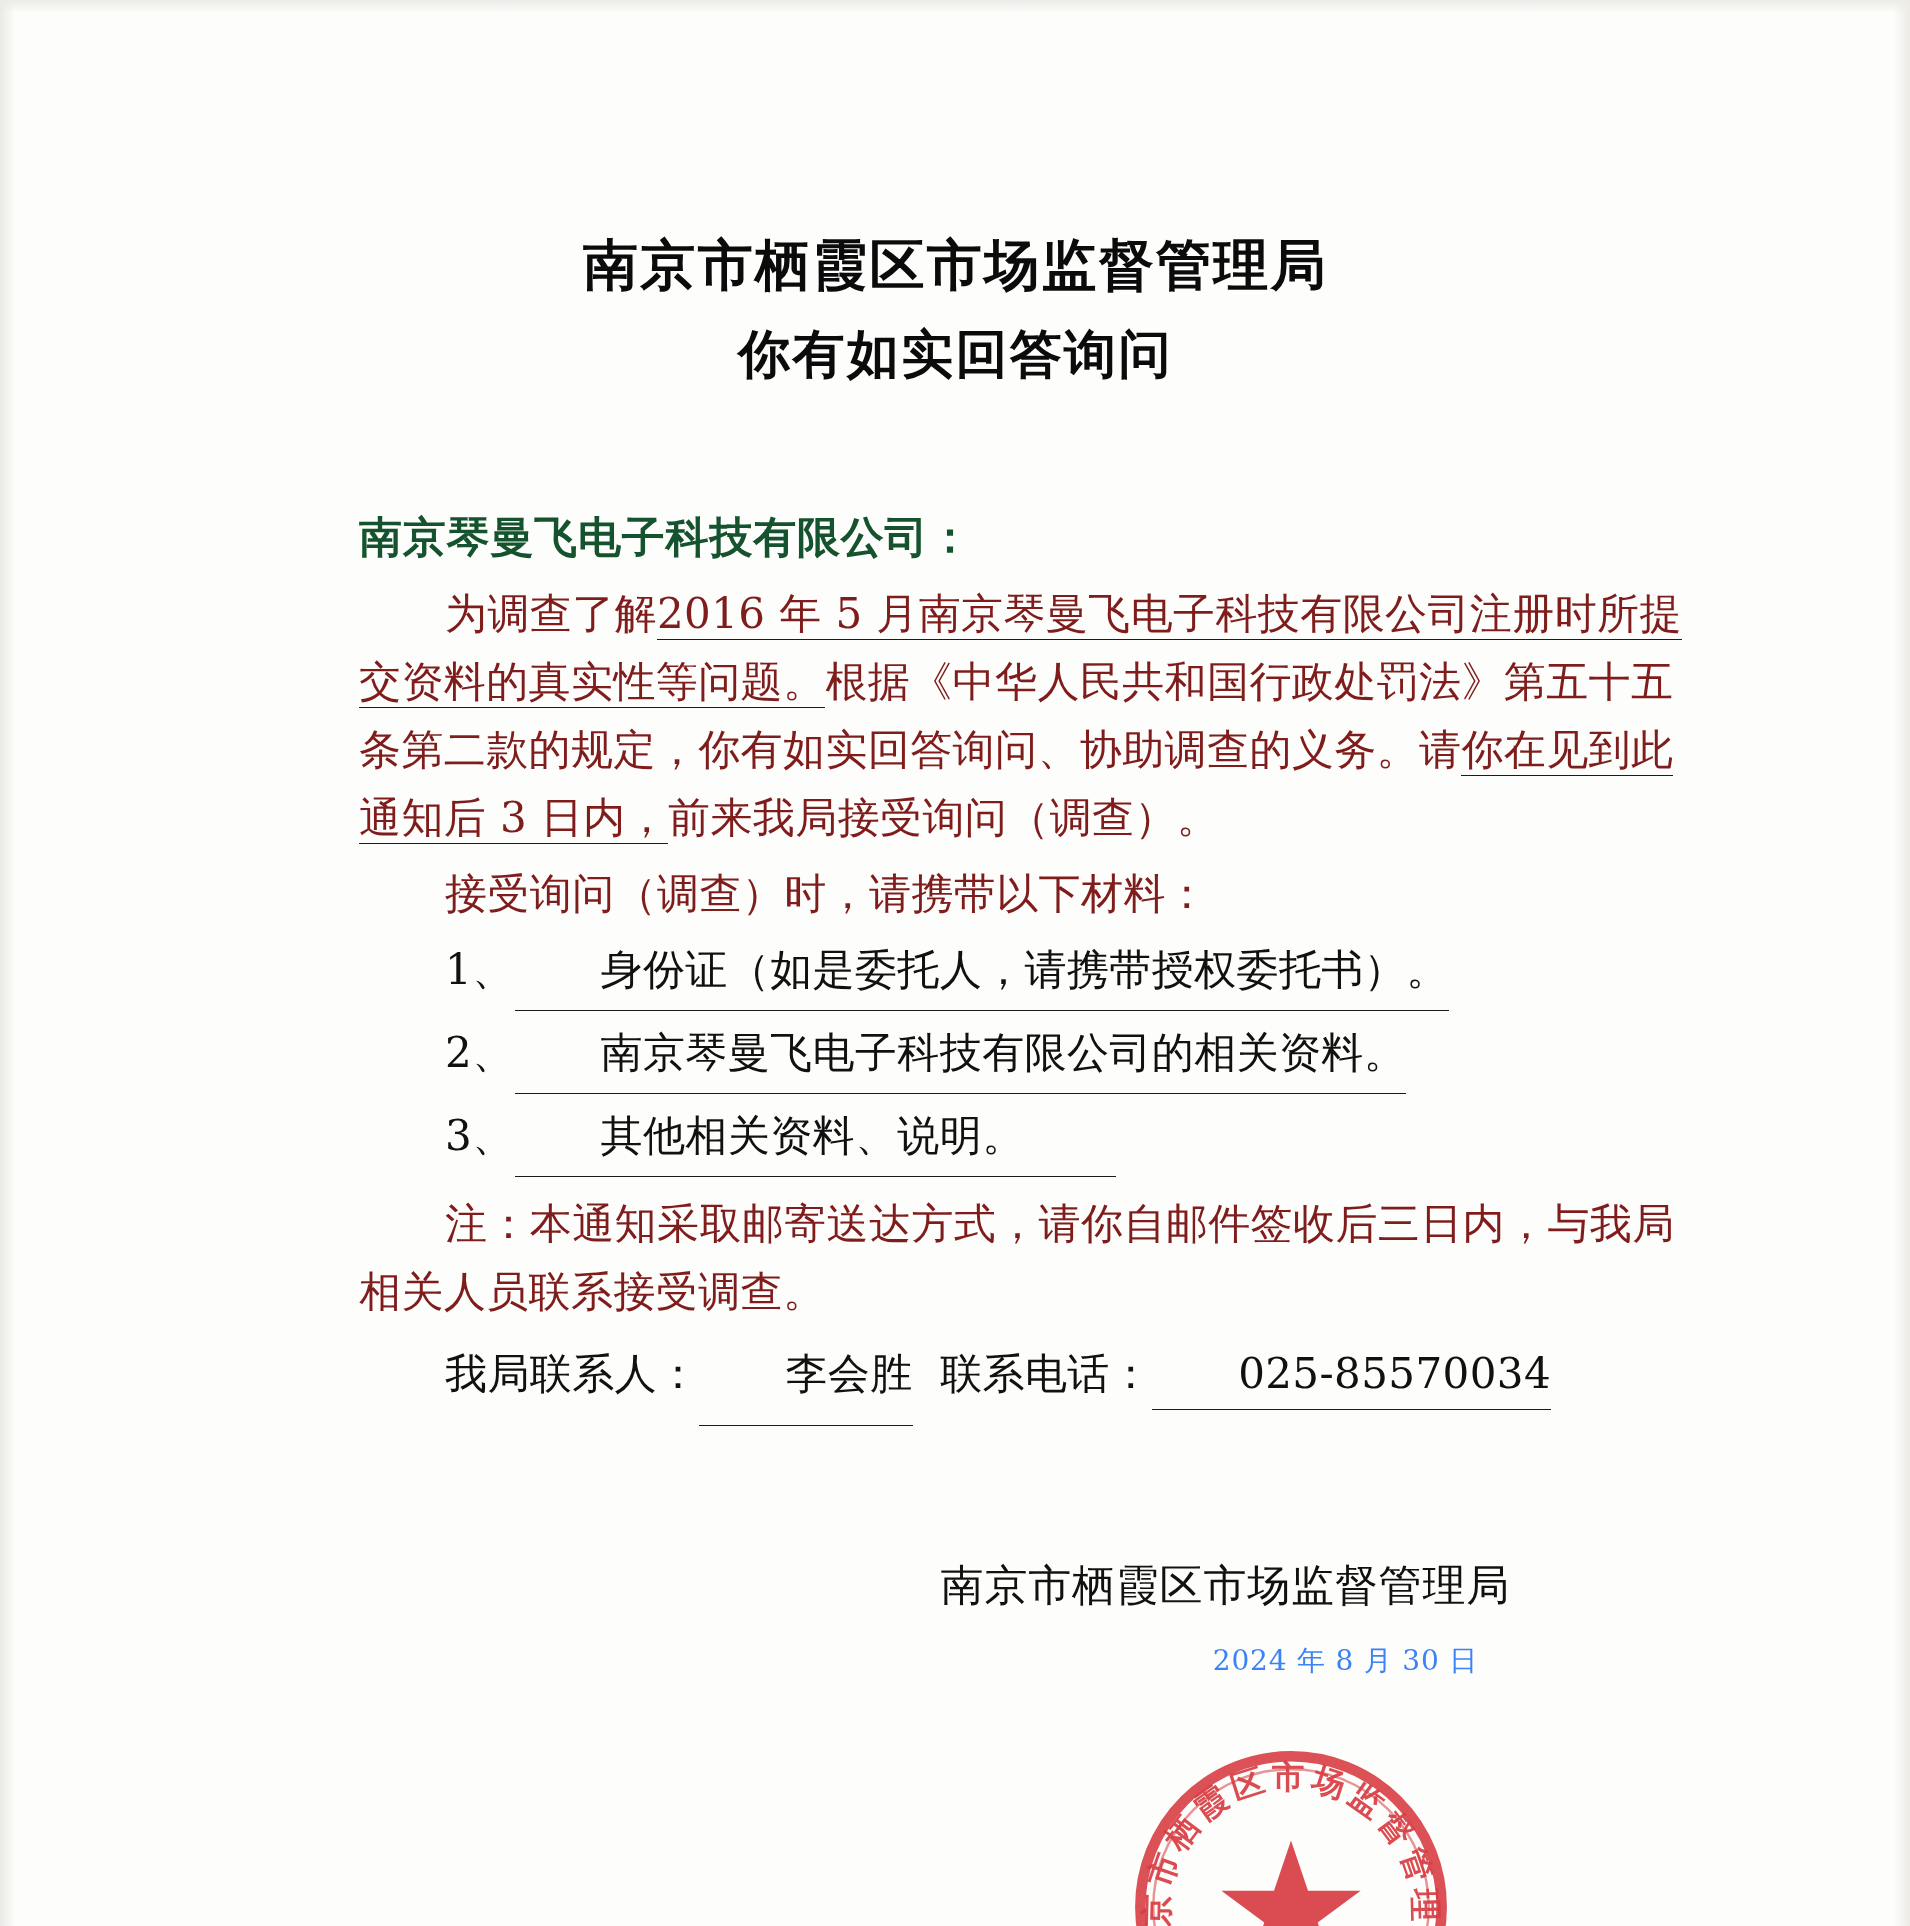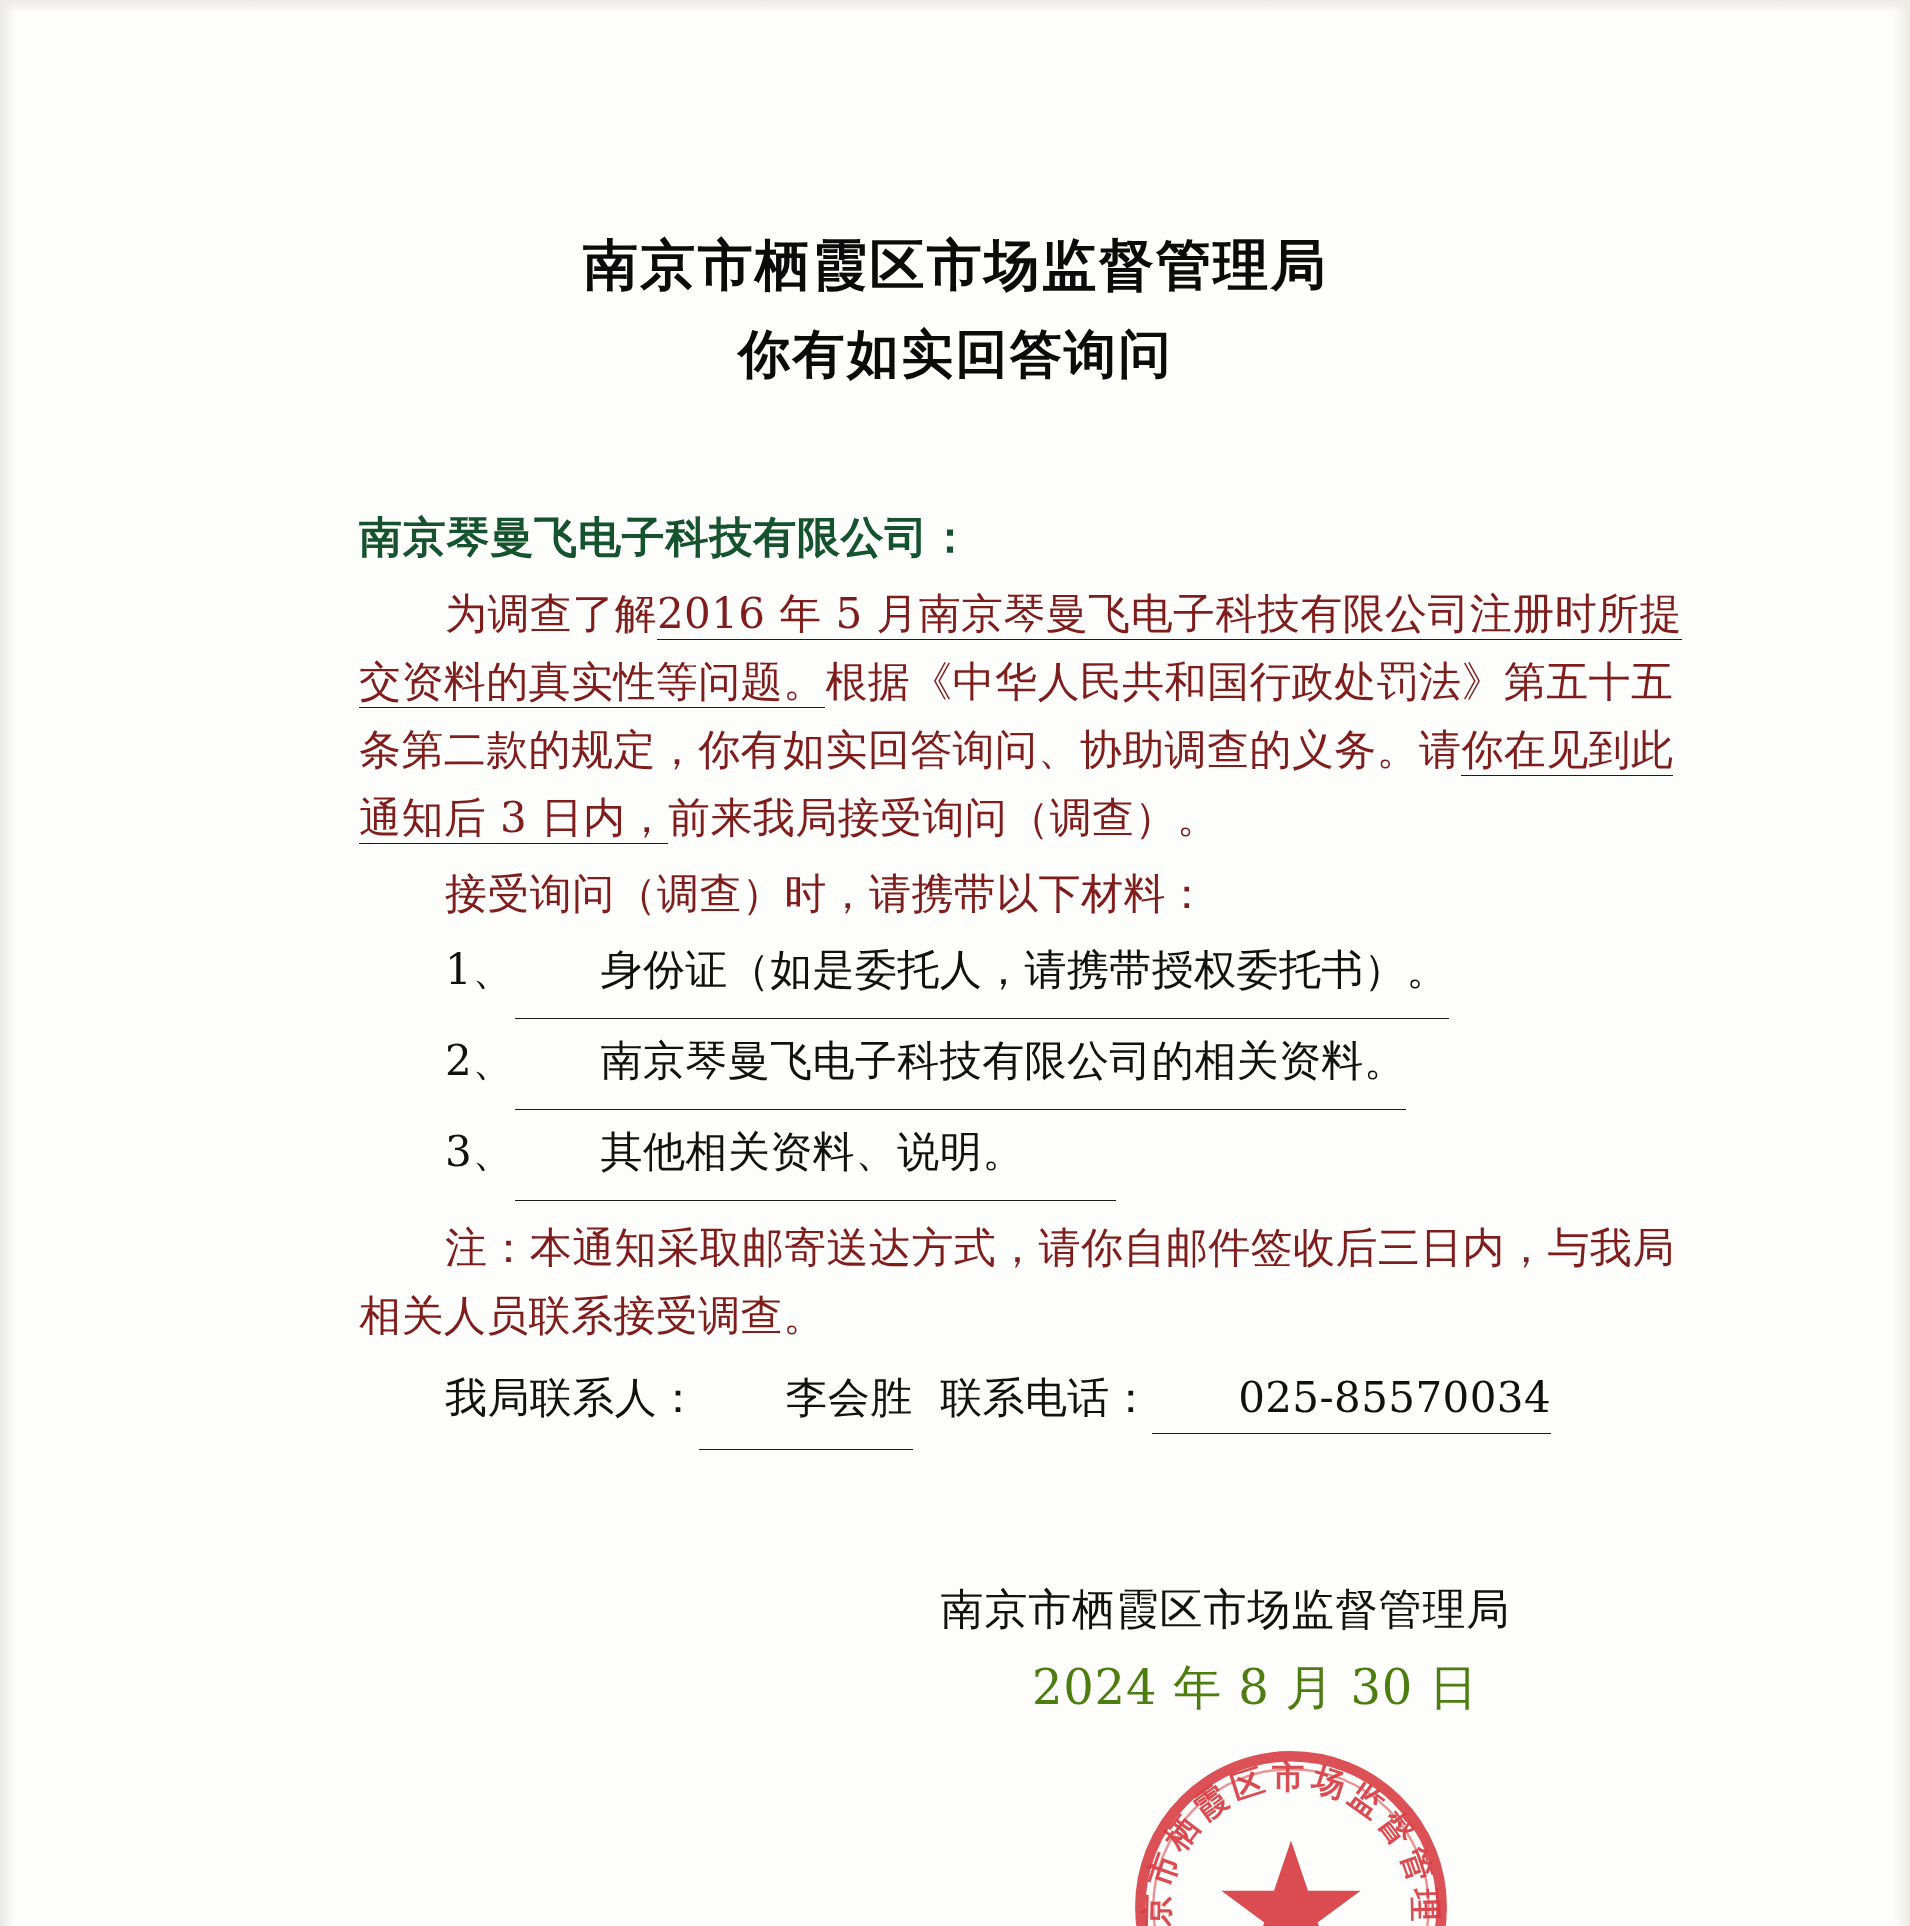--- a/index.html
+++ b/index.html
@@ -106,21 +106,21 @@
     line-height: 1.58;
     margin: 8.5px 0 0 0;
     text-indent: 86px;
     letter-spacing: 0.4px;
     width: 1348px;
     color: #111;
   }
   .list-item .uline {
     border-bottom: 1.5px solid #1b1b1b;
     display: inline-block;
-    padding-bottom: 15px;
+    padding-bottom: 7px;
   }
   .uline-w1 { min-width: 886px; }
   .uline-w2 { min-width: 855px; }
   .uline-w3 { min-width: 601px; }
 
   .contact-row {
     font-size: 42px;
     line-height: 1.6;
     margin-top: 14px;
     text-indent: 86px;
@@ -149,26 +149,26 @@
     position: relative;
     z-index: 3;
   }
   .sign-org {
     font-size: 43px;
     letter-spacing: 0.8px;
     line-height: 1.5;
     color: #111;
   }
   .sign-date {
-    font-size: 48px;
+    font-size: 28px;
     letter-spacing: 0.8px;
     line-height: 1.5;
-    margin-top: 9px;
+    margin-top: 22px;
     padding-right: 32px;
-    color: #4d7c0f;
+    color: #3b82f6;
   }
 
   
   .seal {
     position: absolute;
     left: 1129px;
     top: 1745px;
     width: 324px;
     height: 324px;
     z-index: 2;

